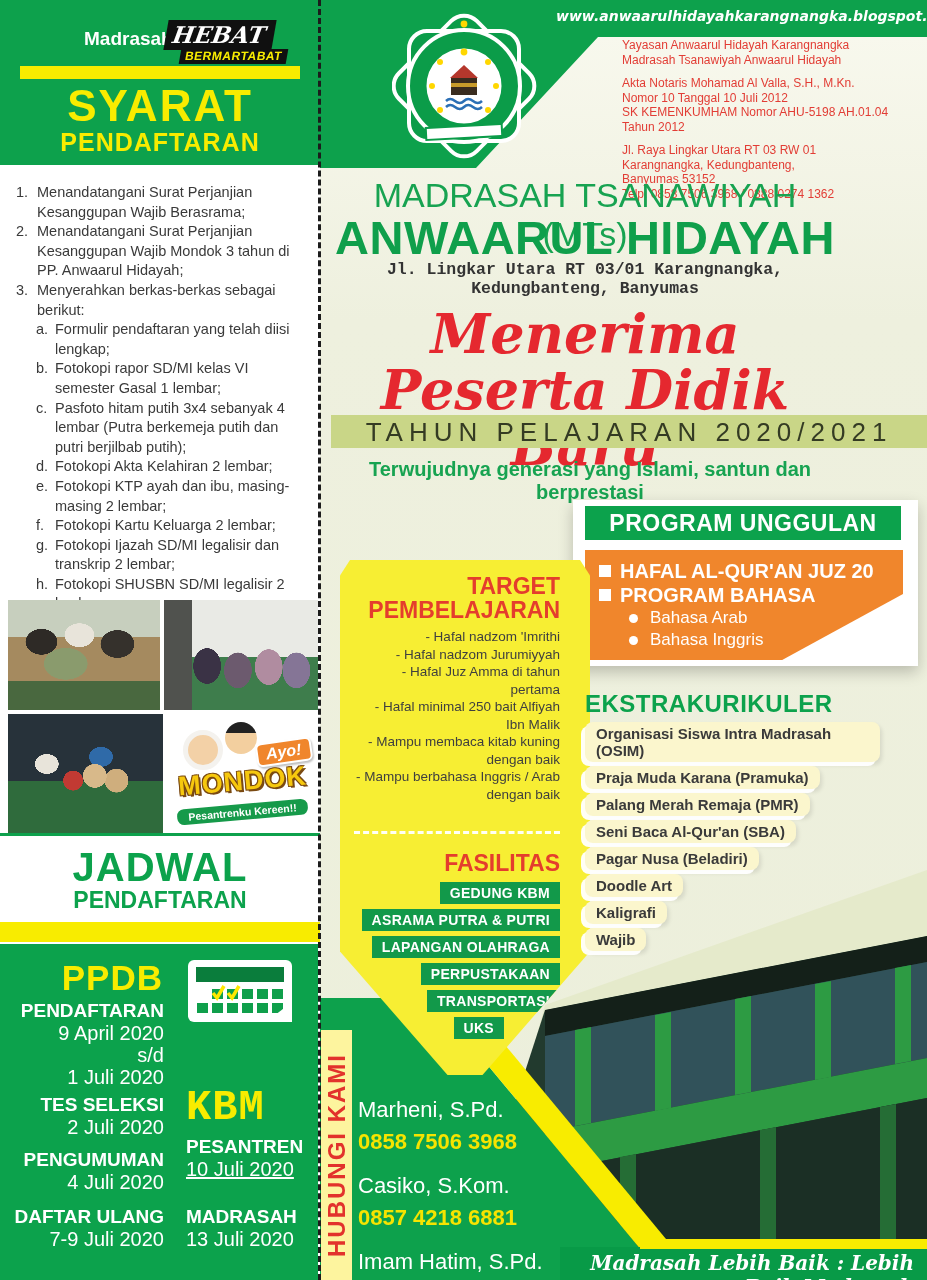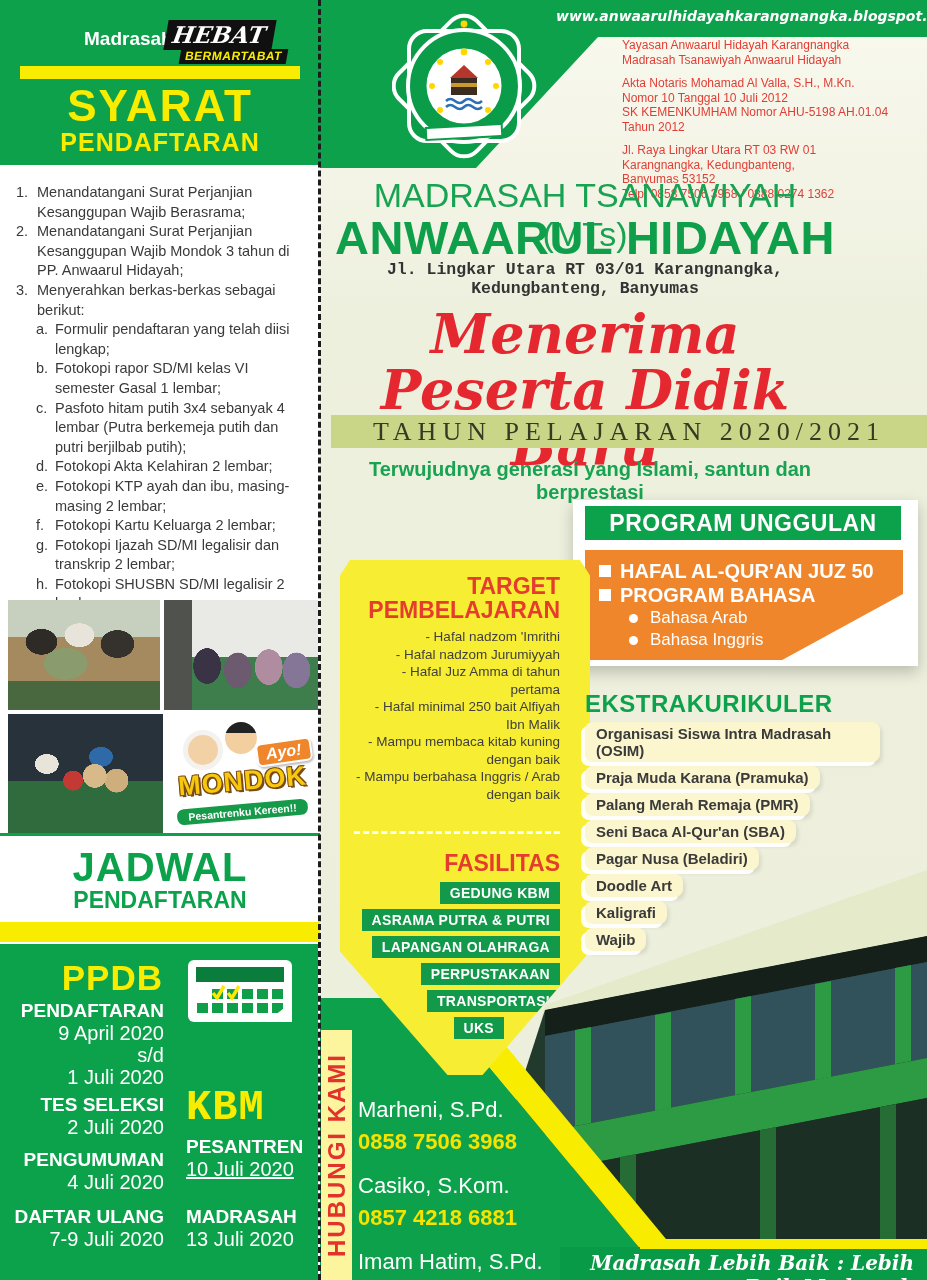--- a/index.html
+++ b/index.html
@@ -89,21 +89,21 @@
   .emblem{left:392px;top:8px;}
   .school-type{left:330px;top:176px;width:510px;text-align:center;color:#17a351;font-size:34px;font-weight:500;}
   .school-name{left:330px;top:210px;width:510px;text-align:center;color:#0f9f4b;font-size:47px;font-weight:800;letter-spacing:.5px;}
   .school-addr{left:330px;top:260px;width:510px;text-align:center;color:#333;font-size:16.5px;font-weight:700;
     font-family:Liberation Mono, monospace;}
   .script{font-family:"DejaVu Serif",serif;font-style:italic;font-weight:800;color:#e5282f;}
   .menerima{left:330px;top:306px;width:510px;text-align:center;font-size:54px;line-height:56px;}
   .peserta{left:330px;top:362px;width:510px;text-align:center;font-size:54px;line-height:56px;}
   .band{left:331px;top:415px;width:596px;height:33px;background:#c9d687;}
   .band span{display:block;text-align:center;line-height:34px;color:#343b23;font-size:26px;
-    letter-spacing:6px;font-family:Liberation Serif, serif;}
+    letter-spacing:6px;font-family:Liberation Sans, sans-serif;}
   .motto{left:330px;top:458px;width:520px;text-align:center;color:#17a351;font-size:20px;font-weight:800;}
   .pu-card{left:573px;top:500px;width:345px;height:166px;background:#fff;
     box-shadow:0 6px 14px rgba(0,0,0,.22);}
   .pu-bar{position:absolute;left:12px;top:6px;width:316px;height:34px;background:#0ca24c;
     color:#fff;font-size:23px;font-weight:800;text-align:center;line-height:34px;letter-spacing:.5px;}
   .pu-orange{position:absolute;left:12px;top:50px;width:318px;height:110px;background:#f0862c;
     clip-path:polygon(0 0,100% 0,100% 40%,62% 100%,0 100%);padding-top:9px;box-sizing:border-box;}
   .pu-item{color:#fff;font-size:20px;font-weight:800;line-height:24px;padding-left:14px;display:flex;align-items:center;}
   .sqb{display:inline-block;width:12px;height:12px;background:#fff;margin-right:9px;flex:none;}
   .pu-lang{color:#fff;font-size:17px;line-height:22px;padding-left:44px;display:flex;align-items:center;}
@@ -350,21 +350,21 @@
   <div class="abs band">
     <span>TAHUN PELAJARAN 2020/2021</span>
   </div>
   <div class="abs motto">Terwujudnya generasi yang Islami, santun dan berprestasi</div>
 
   <div class="abs pu-card">
     <div class="pu-bar">PROGRAM UNGGULAN</div>
     <div class="pu-orange">
       <div class="pu-item">
         <span class="sqb"></span>
-        <span>HAFAL AL-QUR'AN JUZ 50</span>
+        <span>HAFAL AL-QUR'AN JUZ 20</span>
       </div>
       <div class="pu-item">
         <span class="sqb"></span>
         <span>PROGRAM BAHASA</span>
       </div>
       <div class="pu-lang">
         <span class="dotb"></span>
         <span>Bahasa Arab</span>
       </div>
       <div class="pu-lang">

